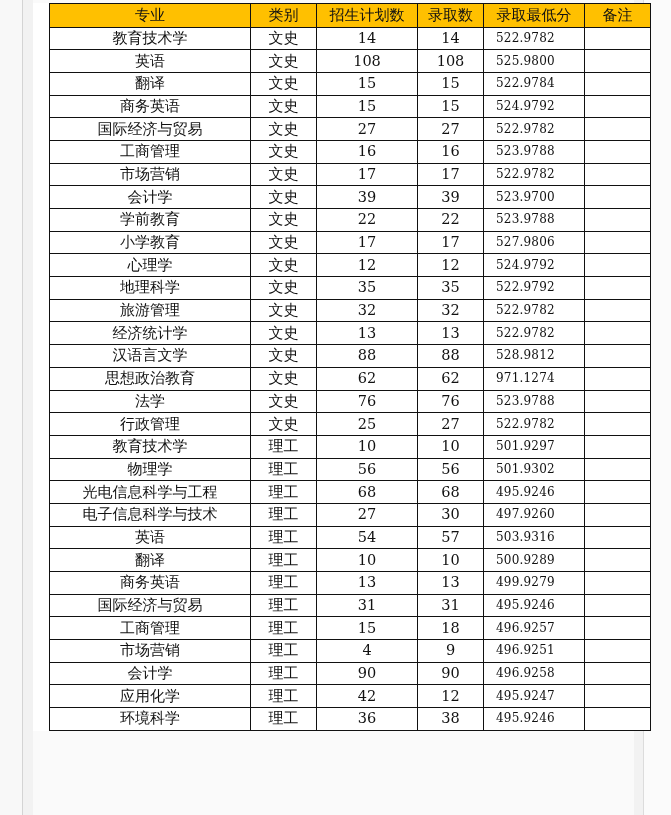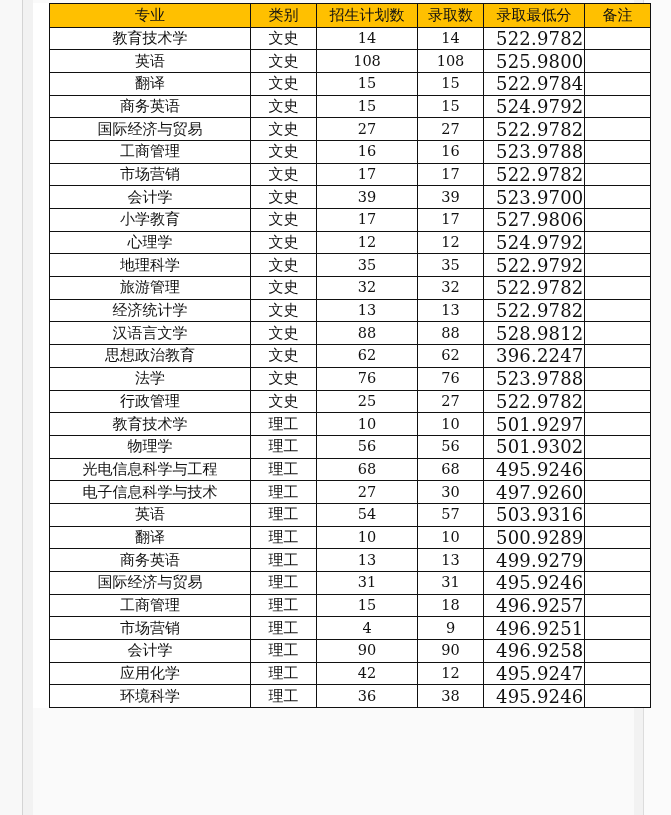--- a/index.html
+++ b/index.html
@@ -20,21 +20,21 @@
   col.c0 { width: 201px; } col.c1 { width: 66px; } col.c2 { width: 101px; }
   col.c3 { width: 66px; } col.c4 { width: 101px; } col.c5 { width: 66px; }
   th, td {
     border: 1.5px solid #111;
     height: 21.7px; padding: 0; text-align: center; vertical-align: middle;
     font-size: 15px; color: #111; white-space: nowrap; overflow: hidden;
     line-height: 21px;
   }
   th { background: #ffc000; font-weight: normal; height: 22.5px; }
   td.num { font-family: "DejaVu Serif", "Liberation Serif", serif; font-size: 14.5px; }
-  td.score { text-align: left; padding-left: 12px; font-family: "DejaVu Serif", "Liberation Serif", serif; font-size: 18px; letter-spacing: 0.2px; }
+  td.score { text-align: left; padding-left: 12px; font-family: "DejaVu Serif", "Liberation Serif", serif; font-size: 12px; letter-spacing: 0.2px; }
 </style>
 </head>
 <body>
 
 <div class="left-strip"></div>
 <div class="left-line"></div>
 <div class="left-gutter"></div>
 <div class="right-gutter"></div>
 <div class="right-line"></div>
 <div class="right-strip"></div>
@@ -118,20 +118,28 @@
         </tr>
         <tr>
           <td>会计学</td>
           <td>文史</td>
           <td class="num">39</td>
           <td class="num">39</td>
           <td class="score">523.9700</td>
           <td></td>
         </tr>
         <tr>
+          <td>学前教育</td>
+          <td>文史</td>
+          <td class="num">22</td>
+          <td class="num">22</td>
+          <td class="score">523.9788</td>
+          <td></td>
+        </tr>
+        <tr>
           <td>小学教育</td>
           <td>文史</td>
           <td class="num">17</td>
           <td class="num">17</td>
           <td class="score">527.9806</td>
           <td></td>
         </tr>
         <tr>
           <td>心理学</td>
           <td>文史</td>
@@ -170,21 +178,21 @@
           <td class="num">88</td>
           <td class="num">88</td>
           <td class="score">528.9812</td>
           <td></td>
         </tr>
         <tr>
           <td>思想政治教育</td>
           <td>文史</td>
           <td class="num">62</td>
           <td class="num">62</td>
-          <td class="score">396.2247</td>
+          <td class="score">971.1274</td>
           <td></td>
         </tr>
         <tr>
           <td>法学</td>
           <td>文史</td>
           <td class="num">76</td>
           <td class="num">76</td>
           <td class="score">523.9788</td>
           <td></td>
         </tr>

